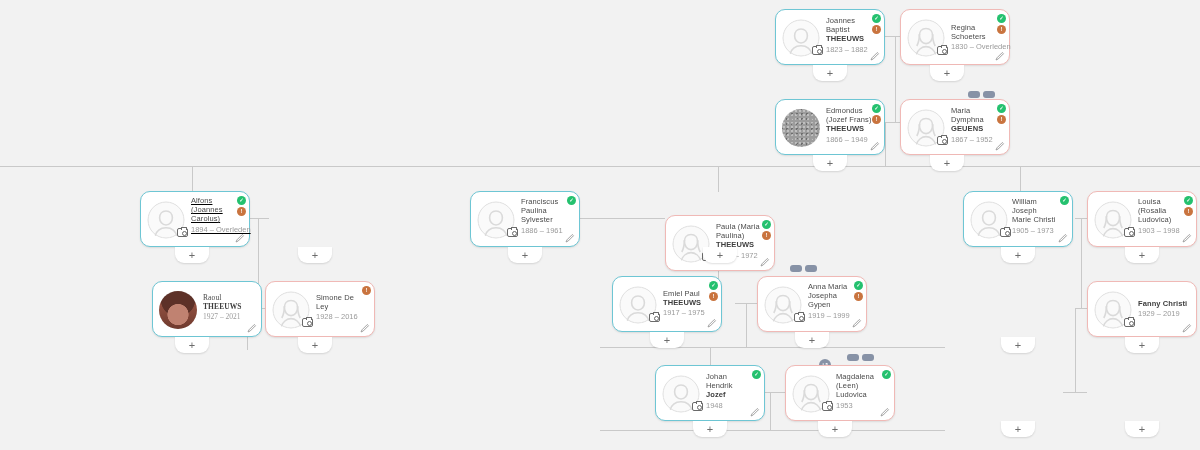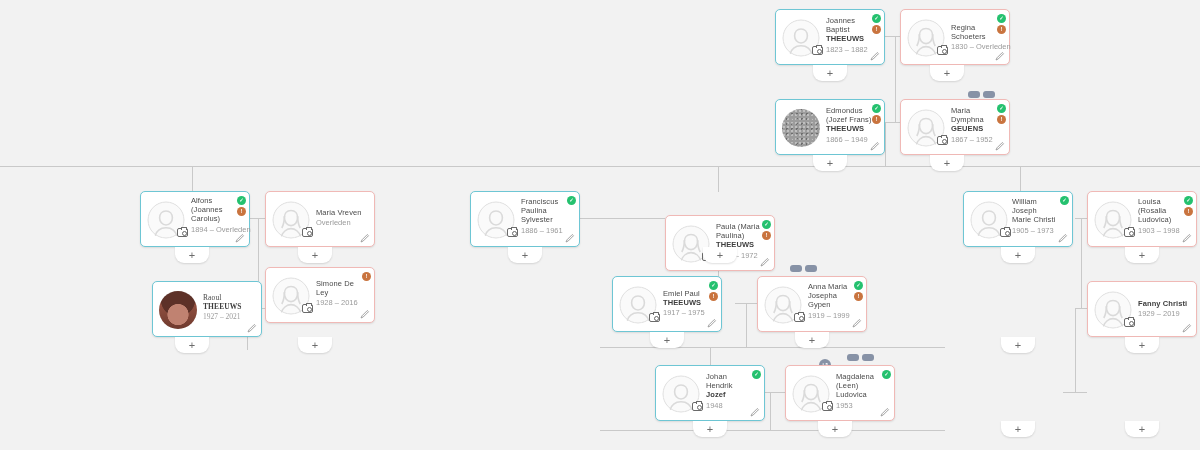--- a/index.html
+++ b/index.html
@@ -18,21 +18,21 @@
   
   .hline, .vline { position: absolute; background: #c9c9c9; }
   .hline { height: 1px; }
   .vline { width: 1px; }
 
   
   .card {
     position: absolute;
     width: 110px; height: 56px;
     background: #ffffff;
-    border-radius: 5px;
+    border-radius: 10px;
     border: 1px solid #f0b9b6;
     box-shadow: 0 1px 2px rgba(0,0,0,0.10);
   }
   .card.male   { border-color: #6ec6d4; }
   .card.female { border-color: #f0b9b6; }
 
   .card .avatar {
     position: absolute;
     left: 6px; top: 9px;
     width: 38px; height: 38px;
@@ -314,76 +314,56 @@
 
   <div class="card male" style="left:140px;top:191px;">
     <div class="avatar">
       <svg class="av-svg" viewBox="0 0 38 38">
           <circle cx="19" cy="19" r="18" fill="#fafafa" stroke="#dfdfdf" stroke-width="1"></circle>
           <path d="M19 10c4 0 6.4 3 6.4 6.8S22.9 24 19 24s-6.4-3.4-6.4-7.2S15 10 19 10z" fill="none" stroke="#dadada" stroke-width="1.6"></path>
           <path d="M7.5 36c1.8-6.2 6.3-9.2 11.5-9.2S28.7 29.8 30.5 36" fill="none" stroke="#dadada" stroke-width="1.6"></path>
         </svg>
     </div>
     <div class="cam"></div>
-    <div class="texts" style="top:4px;">
+    <div class="texts" style="top:4px;text-decoration:underline;">
       <div class="nm">Alfons</div>
       <div class="nm">(Joannes</div>
       <div class="nm">Carolus)</div>
       <div class="dates">1894 – Overleden</div>
     </div>
     <div class="badges">
       <span class="badge green">✓</span>
       <span class="badge orange">!</span>
     </div>
     <span class="pencil">
         <svg viewBox="0 0 10 10">
           <path d="M1 9l1-2.2L7.3 1.5 8.5 2.7 3.2 8z" fill="none" stroke="#9a9a9a" stroke-width=".9"></path>
         </svg>
       </span>
   </div>
   <div class="plusbtn" style="left:175px;top:247px;">+</div>
 
-  <div class="card female" style="left:265px;top:191px;">
-    <div class="avatar">
-      <svg class="av-svg" viewBox="0 0 38 38">
-          <circle cx="19" cy="19" r="18" fill="#fafafa" stroke="#dfdfdf" stroke-width="1"></circle>
-          <path d="M19 9.5c4.2 0 6.6 3.2 6.6 7.1 0 4.6-2.8 8-6.6 8s-6.6-3.4-6.6-8c0-3.9 2.4-7.1 6.6-7.1z" fill="none" stroke="#dadada" stroke-width="1.6"></path>
-          <path d="M12.4 15c0 7-1.5 10-2.6 12M25.6 15c0 7 1.5 10 2.6 12" fill="none" stroke="#dadada" stroke-width="1.6"></path>
-          <path d="M9 36c1.8-5.4 6-8.4 10-8.4S27.2 30.6 29 36" fill="none" stroke="#dadada" stroke-width="1.6"></path>
-        </svg>
-    </div>
-    <div class="cam"></div>
-    <div class="texts" style="top:16px;">
-      <div class="nm">Maria Vreven</div>
-      <div class="dates">Overleden</div>
-    </div>
-    <span class="pencil">
-        <svg viewBox="0 0 10 10">
-          <path d="M1 9l1-2.2L7.3 1.5 8.5 2.7 3.2 8z" fill="none" stroke="#9a9a9a" stroke-width=".9"></path>
-        </svg>
-      </span>
-  </div>
   <div class="plusbtn" style="left:298px;top:247px;">+</div>
 
   <div class="card male" style="left:152px;top:281px;font-family:Liberation Serif, serif;">
     <div class="avatar photo-face"></div>
     <div class="texts" style="top:11px;">
       <div class="nm">Raoul</div>
       <div class="nm sur">THEEUWS</div>
       <div class="dates">1927 – 2021</div>
     </div>
     <span class="pencil">
         <svg viewBox="0 0 10 10">
           <path d="M1 9l1-2.2L7.3 1.5 8.5 2.7 3.2 8z" fill="none" stroke="#9a9a9a" stroke-width=".9"></path>
         </svg>
       </span>
   </div>
   <div class="plusbtn" style="left:175px;top:337px;">+</div>
 
-  <div class="card female" style="left:265px;top:267px;">
+  <div class="card female" style="left:265px;top:281px;">
     <div class="avatar">
       <svg class="av-svg" viewBox="0 0 38 38">
           <circle cx="19" cy="19" r="18" fill="#fafafa" stroke="#dfdfdf" stroke-width="1"></circle>
           <path d="M19 9.5c4.2 0 6.6 3.2 6.6 7.1 0 4.6-2.8 8-6.6 8s-6.6-3.4-6.6-8c0-3.9 2.4-7.1 6.6-7.1z" fill="none" stroke="#dadada" stroke-width="1.6"></path>
           <path d="M12.4 15c0 7-1.5 10-2.6 12M25.6 15c0 7 1.5 10 2.6 12" fill="none" stroke="#dadada" stroke-width="1.6"></path>
           <path d="M9 36c1.8-5.4 6-8.4 10-8.4S27.2 30.6 29 36" fill="none" stroke="#dadada" stroke-width="1.6"></path>
         </svg>
     </div>
     <div class="cam"></div>
     <div class="texts" style="top:11px;">

